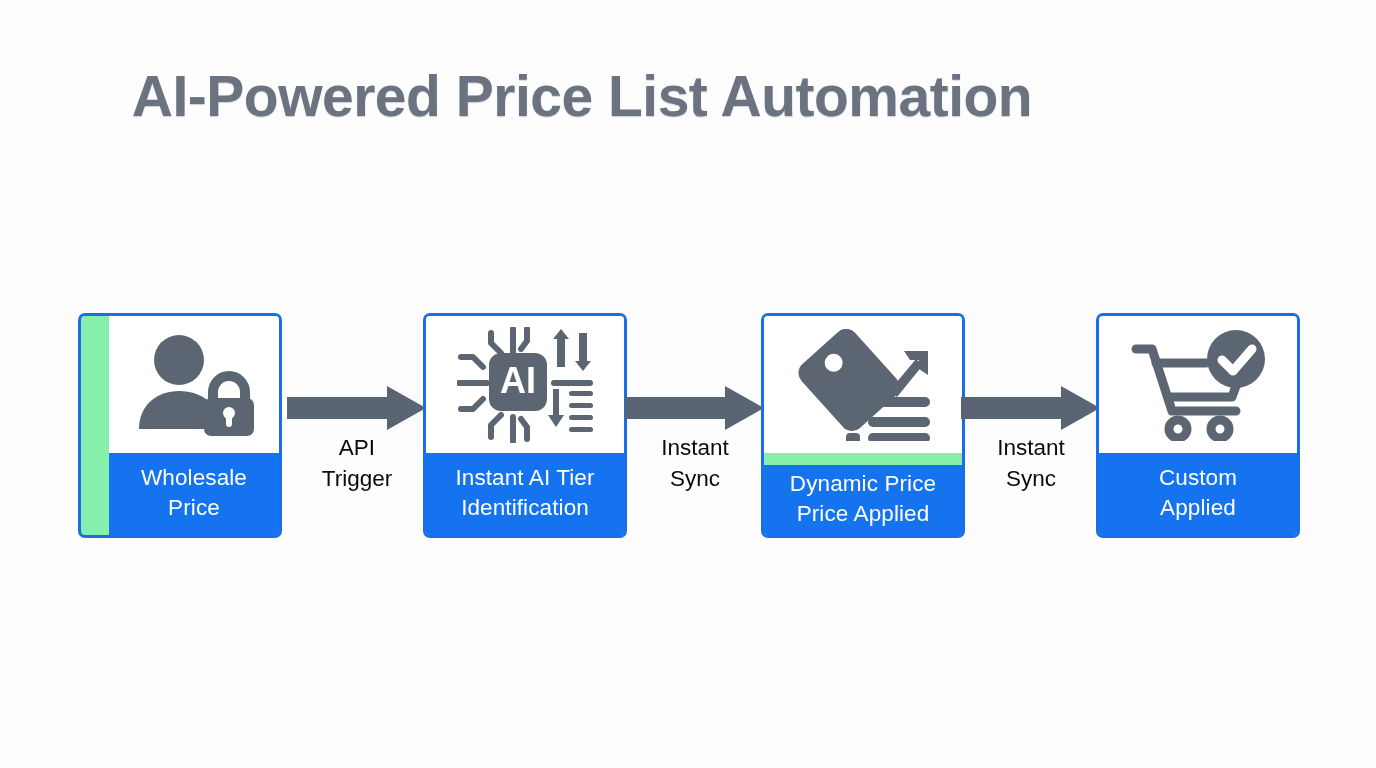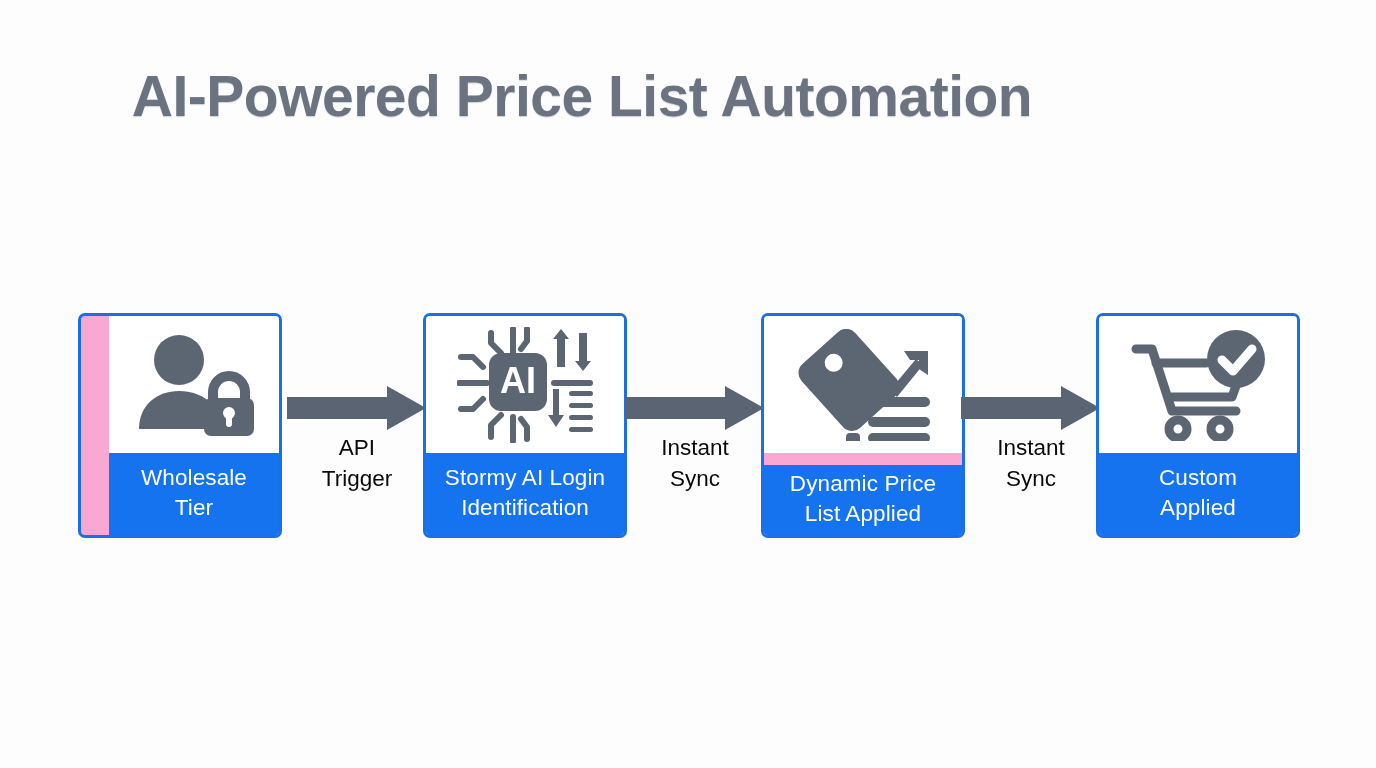--- a/index.html
+++ b/index.html
@@ -40,21 +40,21 @@
   }
 
   
   .node {
     position: absolute;
     top: 0;
     width: 204px;
     height: 225px;
     border: 3px solid #1a6ee8;
     border-radius: 7px;
-    background: #f9a8d4;
+    background: #86efac;
     box-sizing: border-box;
     display: flex;
     flex-direction: column;
     overflow: hidden;
   }
   .node-icon {
     flex: 0 0 137px;
     display: flex;
     align-items: center;
     justify-content: center;
@@ -125,21 +125,21 @@
         <g fill="#5c6672">
           <path d="M77 59 a21 21 0 0 1 42 0 l0 12 -10 0 0 -12 a11 11 0 0 0 -22 0 l0 12 -10 0 Z"></path>
           <rect x="73" y="65" width="50" height="38" rx="7"></rect>
           <circle cx="98" cy="80" r="6" fill="#ffffff"></circle>
           <rect x="95" y="82" width="6" height="12" rx="3" fill="#ffffff"></rect>
         </g>
       </svg>
     </div>
     <div class="node-label">
       <span>Wholesale</span>
-      <span>Tier</span>
+      <span>Price</span>
     </div>
   </div>
 
   <div class="connector" id="connector-1">
     <svg width="140" height="46" viewBox="0 0 140 46" aria-hidden="true">
       <path d="M0 12 L100 12 L100 1 L139 23 L100 45 L100 34 L0 34 Z" fill="#5a6472"></path>
     </svg>
     <div class="connector-label">
       <span>API</span>
       <span>Trigger</span>
@@ -175,21 +175,21 @@
           <rect x="94" y="53" width="42" height="6" rx="3"></rect>
           <path d="M96 62 L102 62 L102 88 L107 88 L99 100 L91 88 L96 88 Z"></path>
           <rect x="112" y="64" width="24" height="5" rx="2.5"></rect>
           <rect x="112" y="76" width="24" height="5" rx="2.5"></rect>
           <rect x="112" y="88" width="24" height="5" rx="2.5"></rect>
           <rect x="112" y="100" width="24" height="5" rx="2.5"></rect>
         </g>
       </svg>
     </div>
     <div class="node-label">
-      <span>Stormy AI Login</span>
+      <span>Instant AI Tier</span>
       <span>Identification</span>
     </div>
   </div>
 
   <div class="connector" id="connector-2">
     <svg width="140" height="46" viewBox="0 0 140 46" aria-hidden="true">
       <path d="M0 12 L100 12 L100 1 L139 23 L100 45 L100 34 L0 34 Z" fill="#5a6472"></path>
     </svg>
     <div class="connector-label">
       <span>Instant</span>
@@ -216,21 +216,21 @@
           <rect x="76" y="68" width="62" height="10" rx="5"></rect>
           <rect x="54" y="86" width="14" height="14" rx="4"></rect>
           <rect x="76" y="88" width="62" height="10" rx="5"></rect>
           <rect x="54" y="106" width="14" height="14" rx="4" transform="translate(0,-2)"></rect>
           <rect x="76" y="106" width="62" height="10" rx="5" transform="translate(0,-2)"></rect>
         </g>
       </svg>
     </div>
     <div class="node-label">
       <span>Dynamic Price</span>
-      <span>List Applied</span>
+      <span>Price Applied</span>
     </div>
   </div>
 
   <div class="connector" id="connector-3">
     <svg width="140" height="46" viewBox="0 0 140 46" aria-hidden="true">
       <path d="M0 12 L100 12 L100 1 L139 23 L100 45 L100 34 L0 34 Z" fill="#5a6472"></path>
     </svg>
     <div class="connector-label">
       <span>Instant</span>
       <span>Sync</span>

